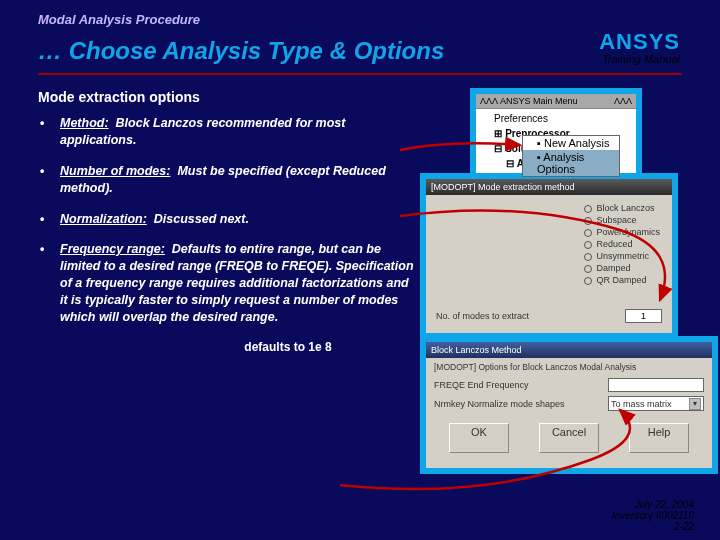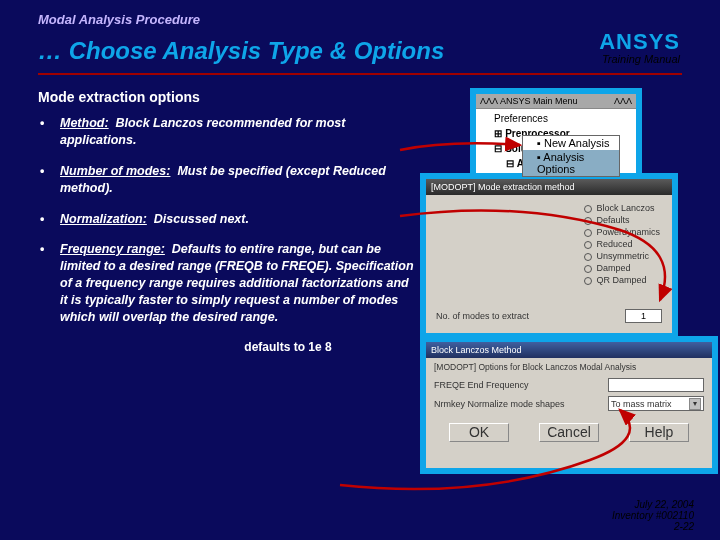--- a/index.html
+++ b/index.html
@@ -122,22 +122,22 @@
     align-items: center;
   }
   .dd-arrow {
     width: 12px; height: 12px; background: #c0c0c0; border: 1px solid #888;
     text-align: center; line-height: 10px; font-size: 8px;
   }
   .btnrow {
     display: flex; justify-content: space-around; margin-top: 12px;
   }
   .dlg-btn {
-    width: 60px; height: 19px; background: #d4d0c8; border: 1px solid #888;
-    border-top-color: #fff; border-left-color: #fff; font-size: 14px;
+    width: 60px; height: 30px; background: #d4d0c8; border: 1px solid #888;
+    border-top-color: #fff; border-left-color: #fff; font-size: 11px;
     text-align: center; line-height: 16px;
   }
   .footer {
     position: absolute; right: 26px; bottom: 8px; text-align: right;
     font-size: 10px; font-style: italic; font-weight: normal; color: #000;
   }
 </style>
 </head>
 <body>
 
@@ -182,21 +182,21 @@
   <div class="tree-box">
     <div class="ti sub">▪ <span>New Analysis</span></div>
     <div class="ti sub hl">▪ <span>Analysis Options</span></div>
   </div>
 
   <div class="win win2">
     <div class="titlebar">[MODOPT] Mode extraction method</div>
     <div class="body"></div>
     <div class="opts">
       <div class="opt"><span class="radio"></span><span>Block Lanczos</span></div>
-      <div class="opt"><span class="radio"></span><span>Defaults</span></div>
+      <div class="opt"><span class="radio"></span><span>Subspace</span></div>
       <div class="opt"><span class="radio"></span><span>Powerdynamics</span></div>
       <div class="opt"><span class="radio"></span><span>Reduced</span></div>
       <div class="opt"><span class="radio"></span><span>Unsymmetric</span></div>
       <div class="opt"><span class="radio"></span><span>Damped</span></div>
       <div class="opt"><span class="radio"></span><span>QR Damped</span></div>
     </div>
     <div class="nmodes-row">
       <span>No. of modes to extract</span>
       <input class="tinyfield" value="15" style="">
     </div>

